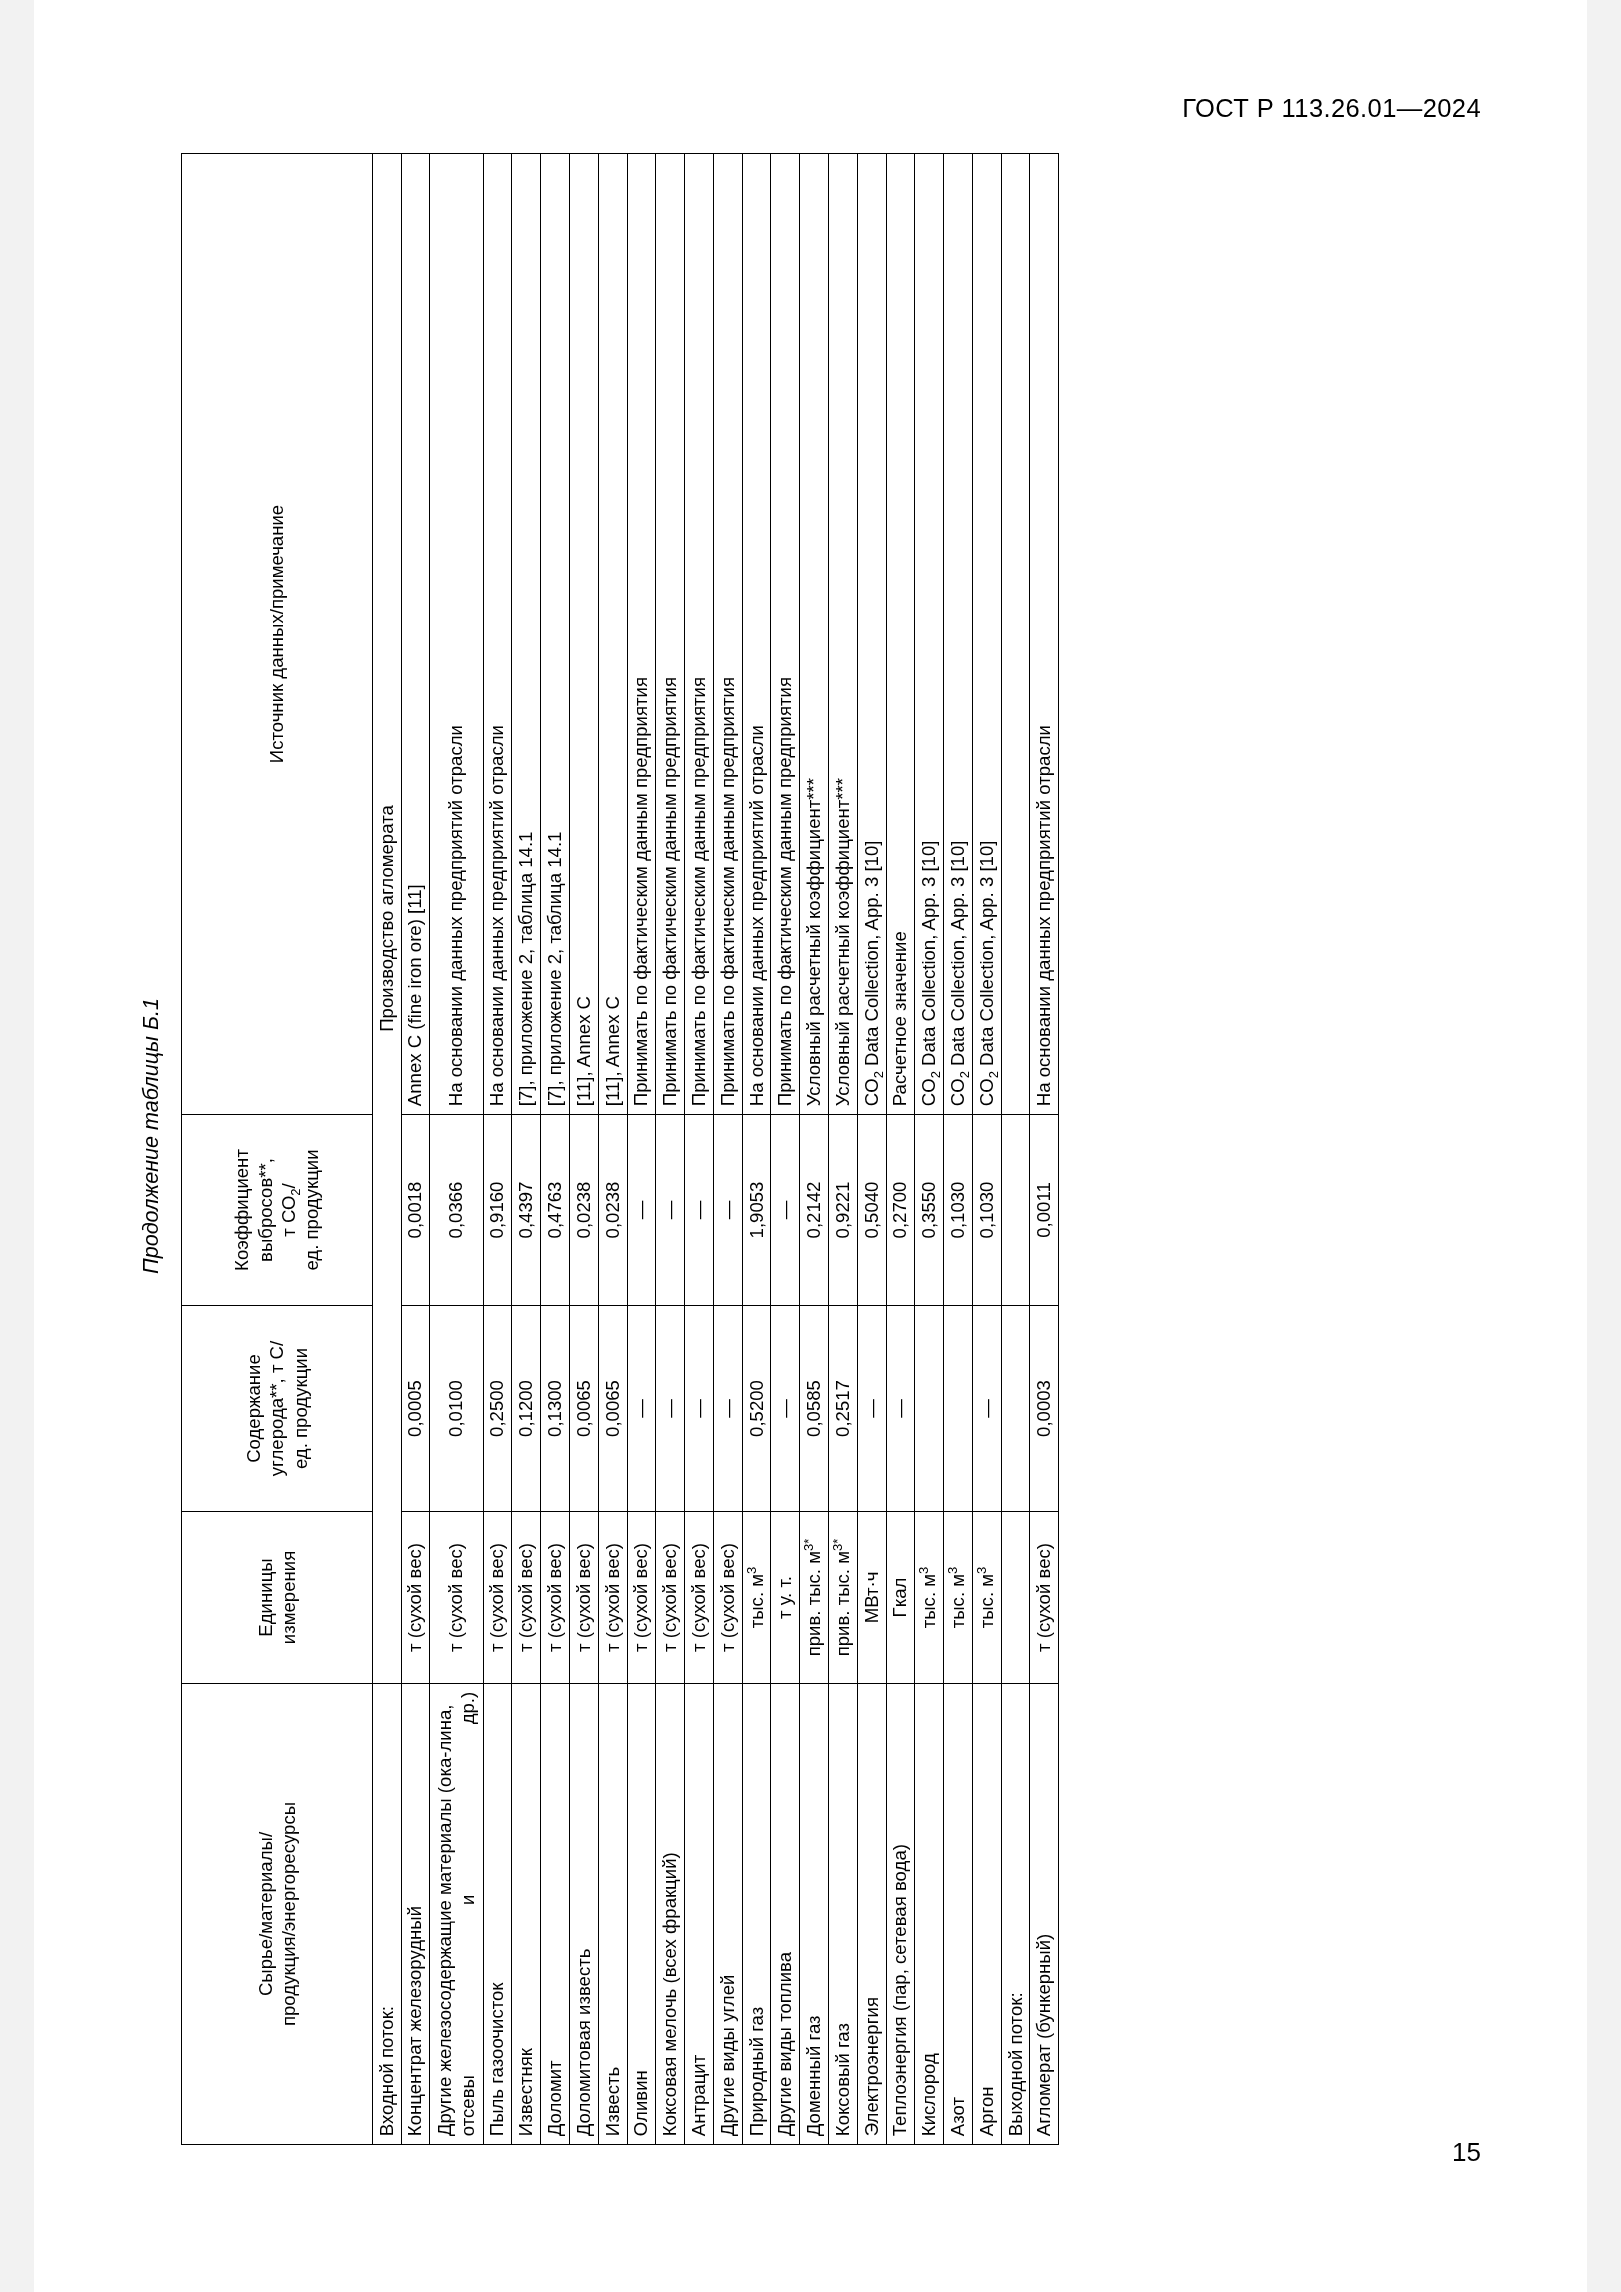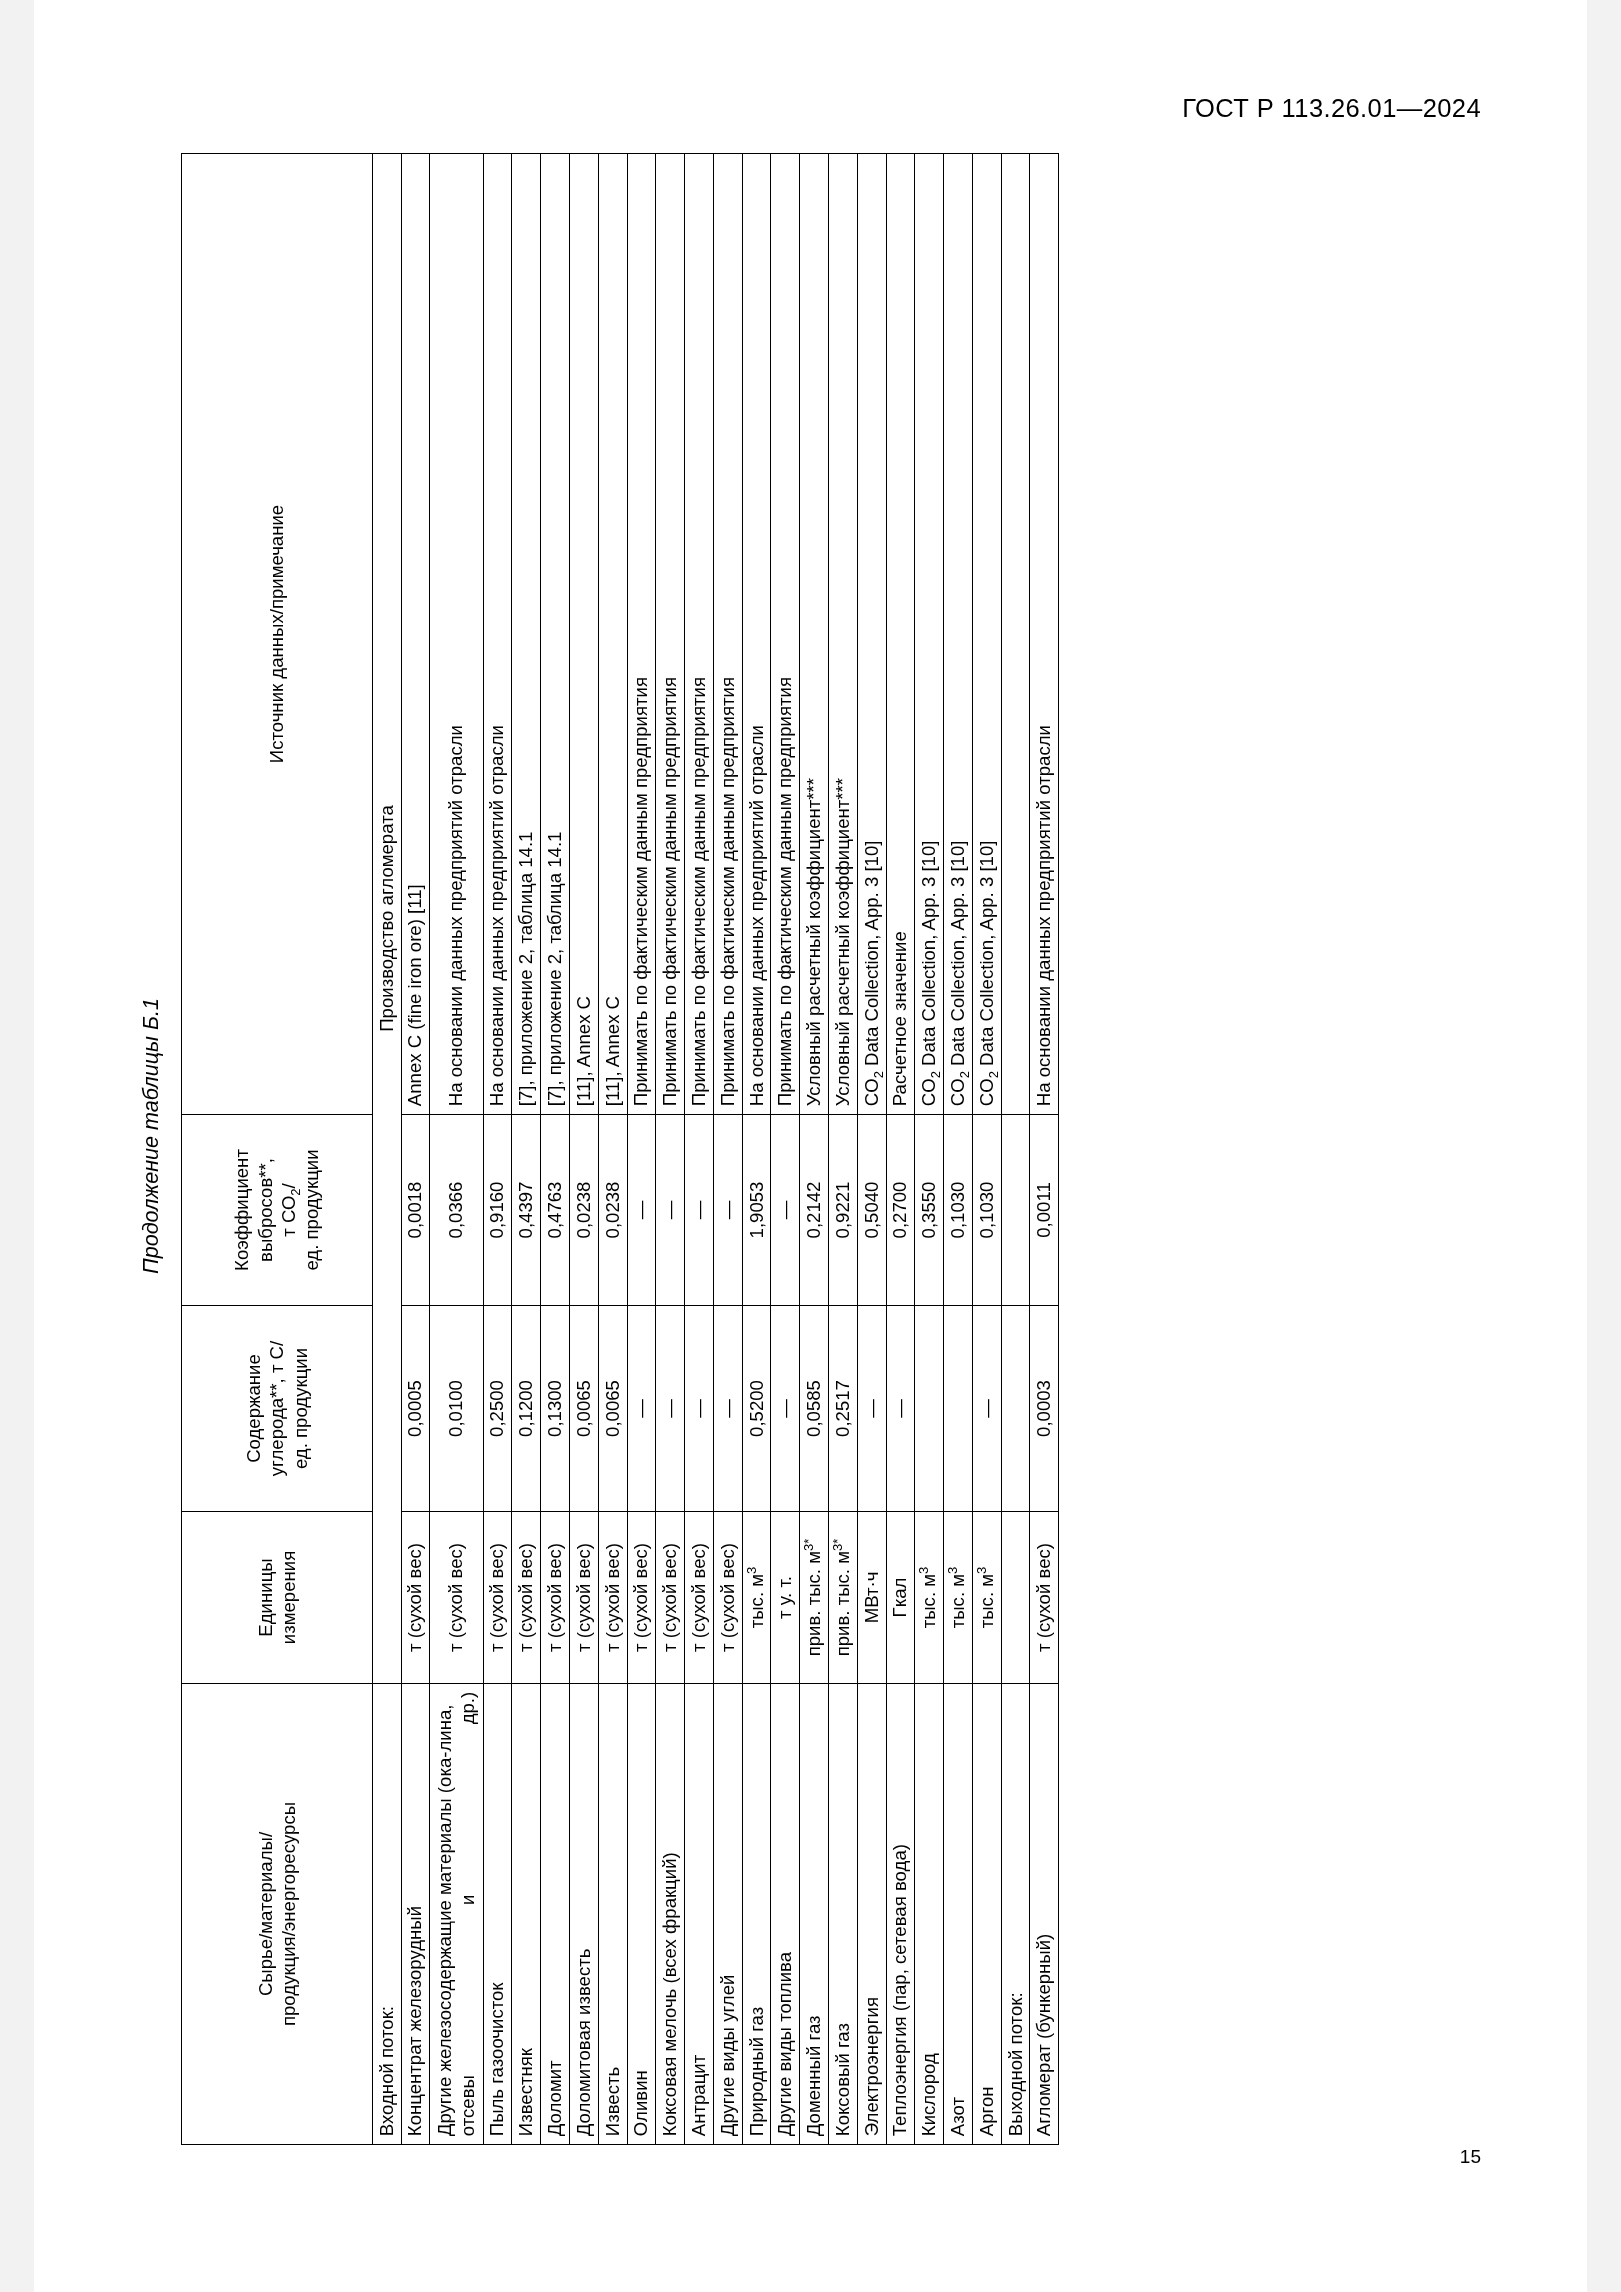--- a/index.html
+++ b/index.html
@@ -22,21 +22,21 @@
     top: 94px;
     right: 106px;
     font-size: 25.5px;
     letter-spacing: 0.4px;
     white-space: nowrap;
   }
   .page-number {
     position: absolute;
     right: 106px;
     bottom: 125px;
-    font-size: 19px;
+    font-size: 26px;
   }
   .cont-label {
     position: absolute;
     left: 104px;
     top: 1274px;
     transform-origin: 0 0;
     transform: rotate(-90deg);
     font-size: 21.6px;
     font-style: italic;
     white-space: nowrap;

